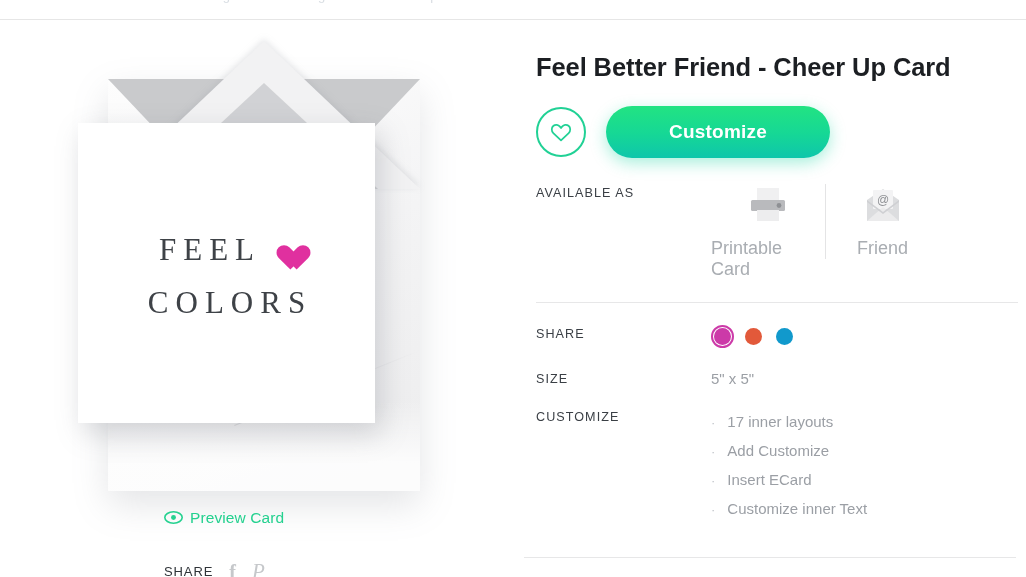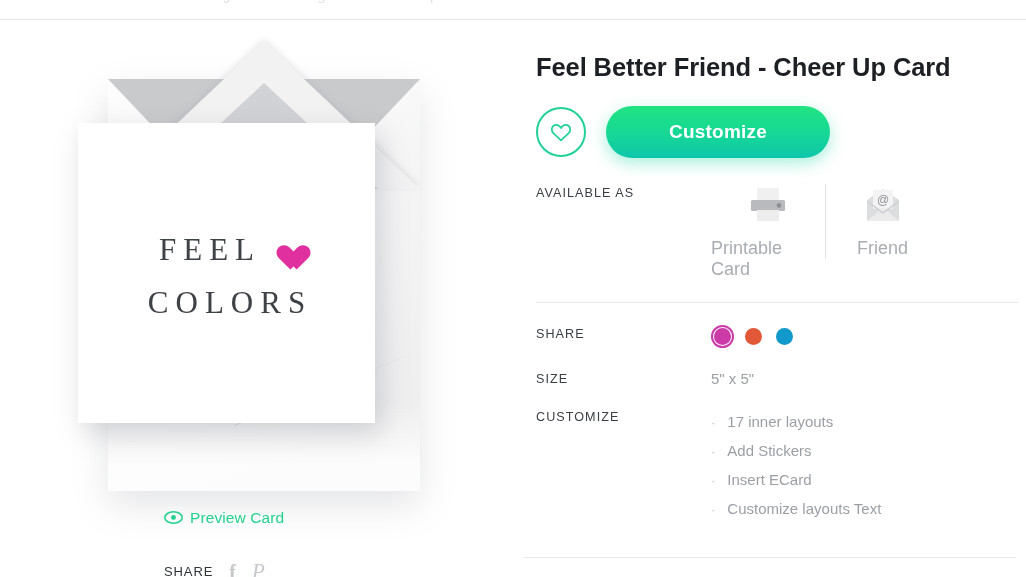--- a/index.html
+++ b/index.html
@@ -465,29 +465,29 @@
 
     <div class="customize-block spec-row">
       <div class="spec-label">CUSTOMIZE</div>
       <ul class="feat-list">
         <li class="feat-item">
           <span class="feat-bullet">·</span>
           <span>17 inner layouts</span>
         </li>
         <li class="feat-item">
           <span class="feat-bullet">·</span>
-          <span>Add Stickers</span>
+          <span>Add Customize</span>
         </li>
         <li class="feat-item">
           <span class="feat-bullet">·</span>
           <span>Insert ECard</span>
         </li>
         <li class="feat-item">
           <span class="feat-bullet">·</span>
-          <span>Customize layouts Text</span>
+          <span>Customize inner Text</span>
         </li>
       </ul>
     </div>
 
   </div>
 
   <div class="bottom-divider"></div>
 </div>
 
 </body></html>

